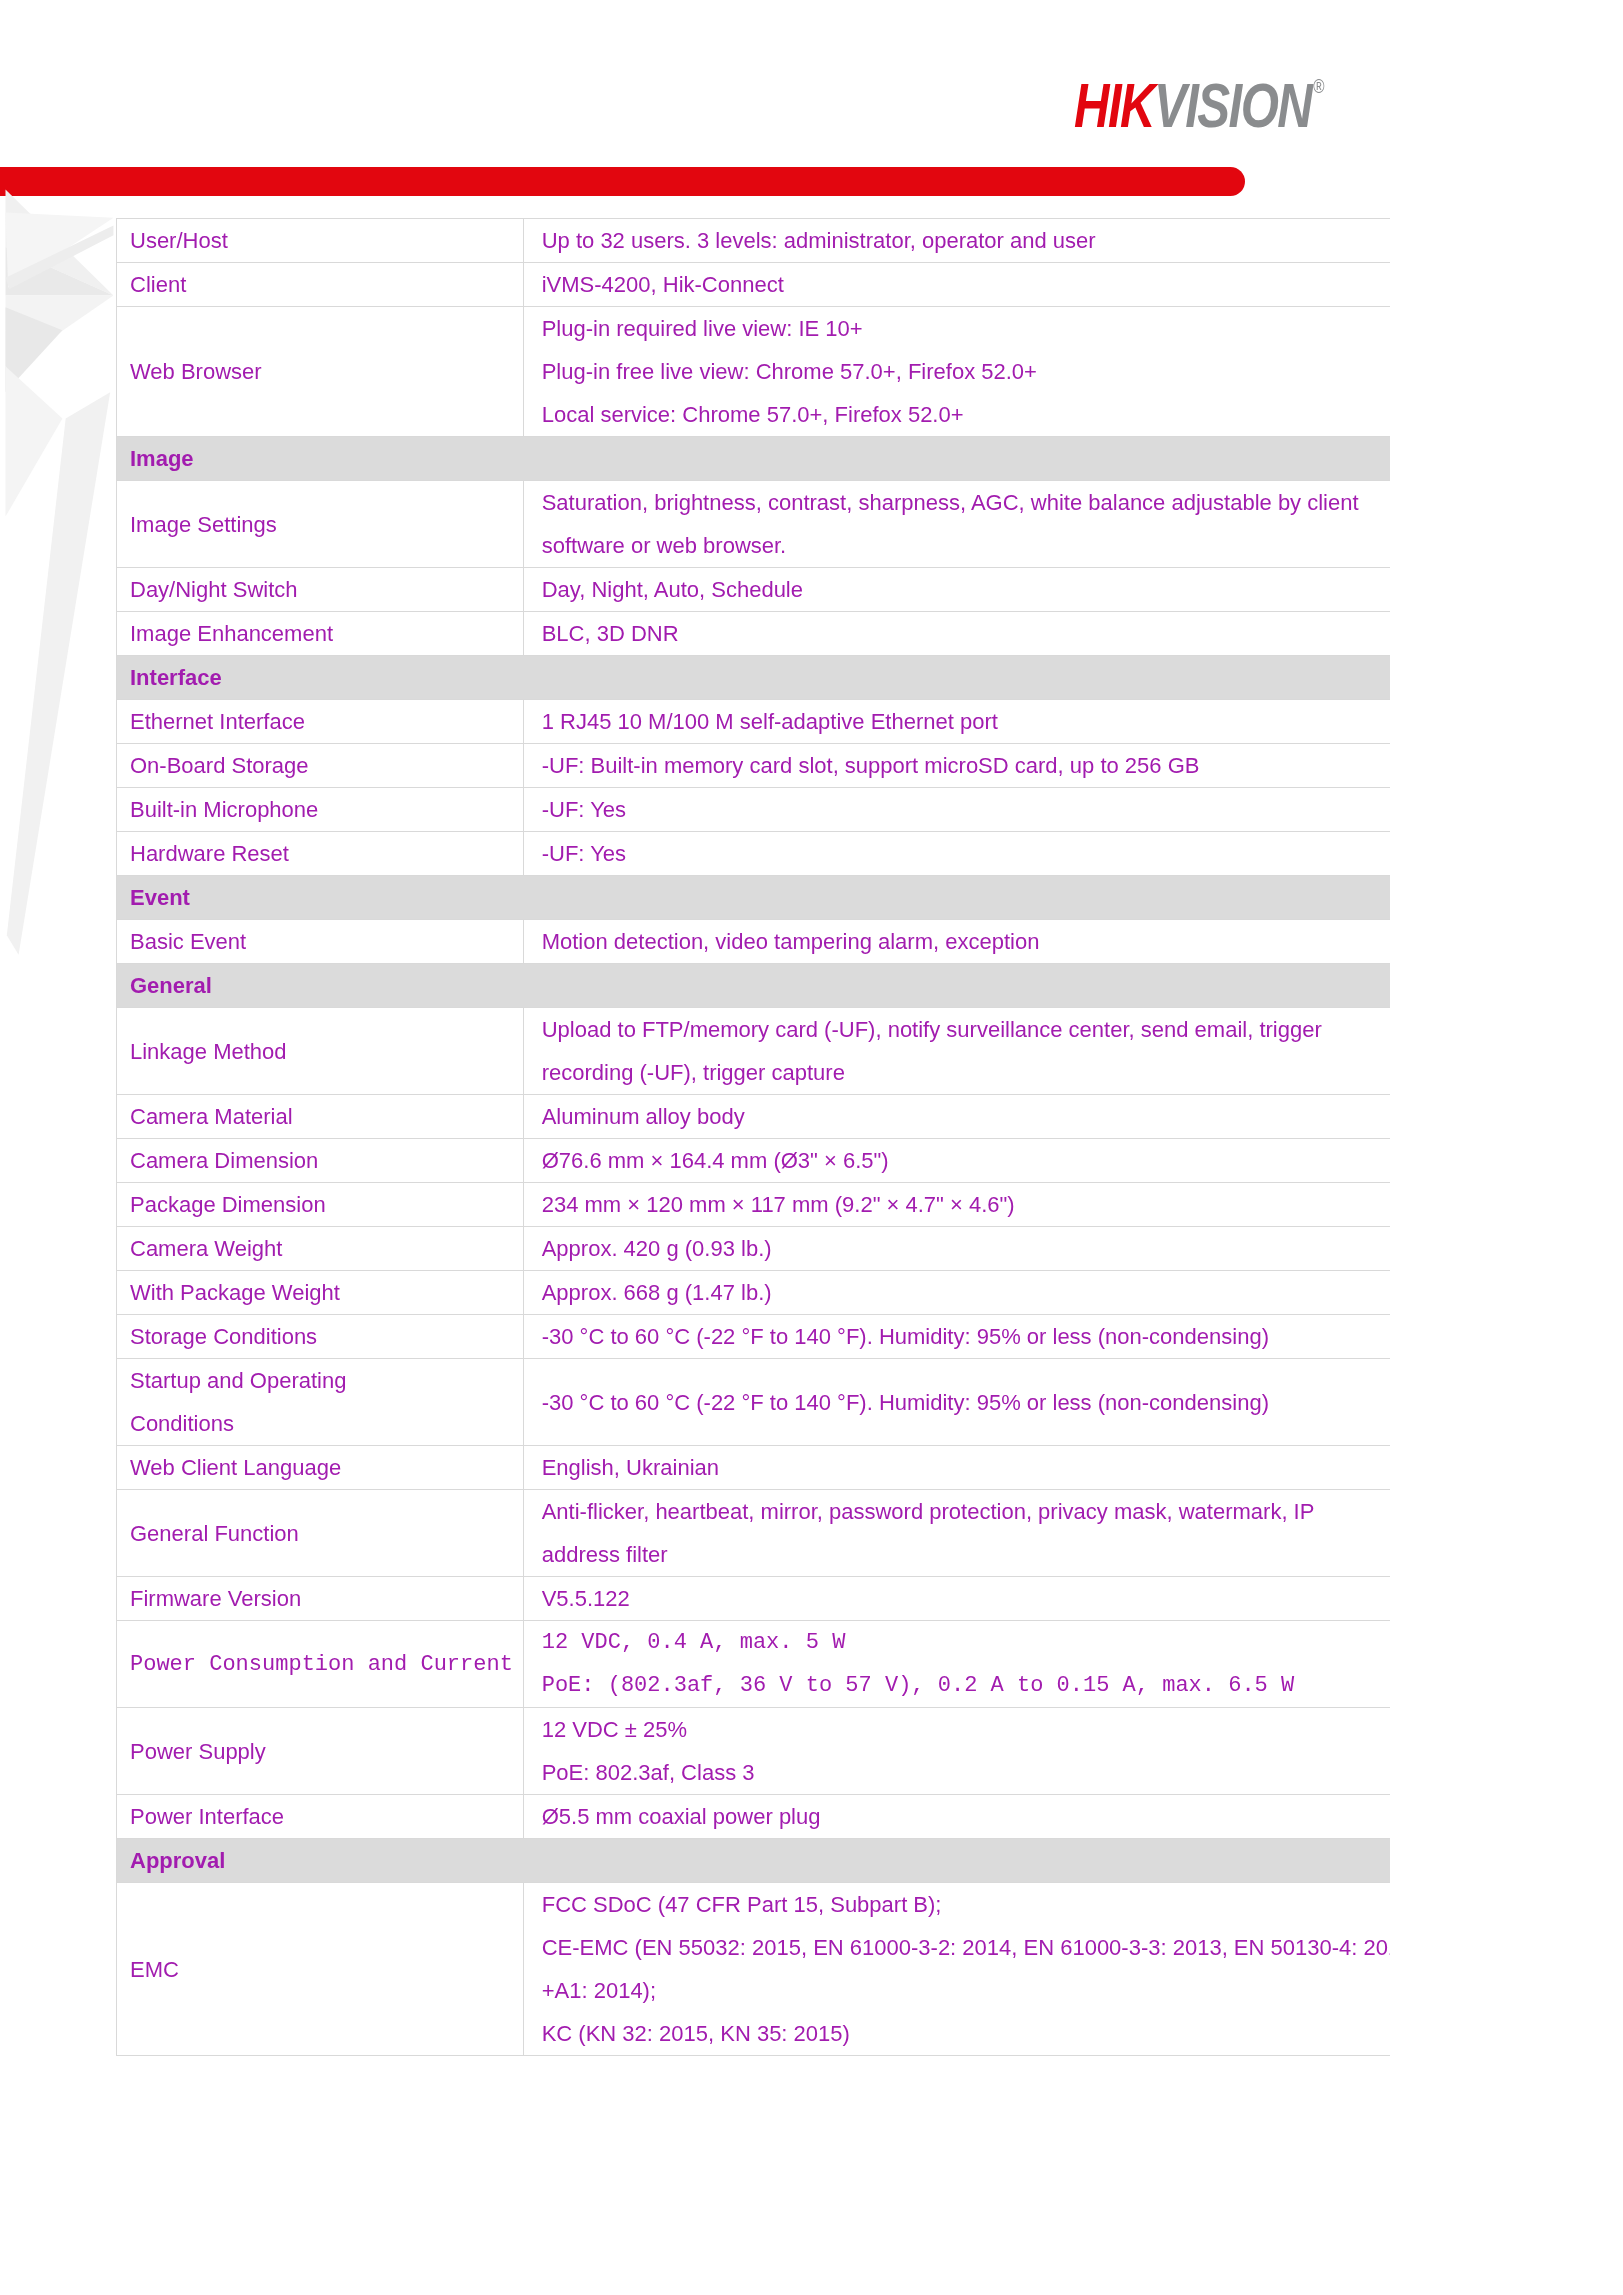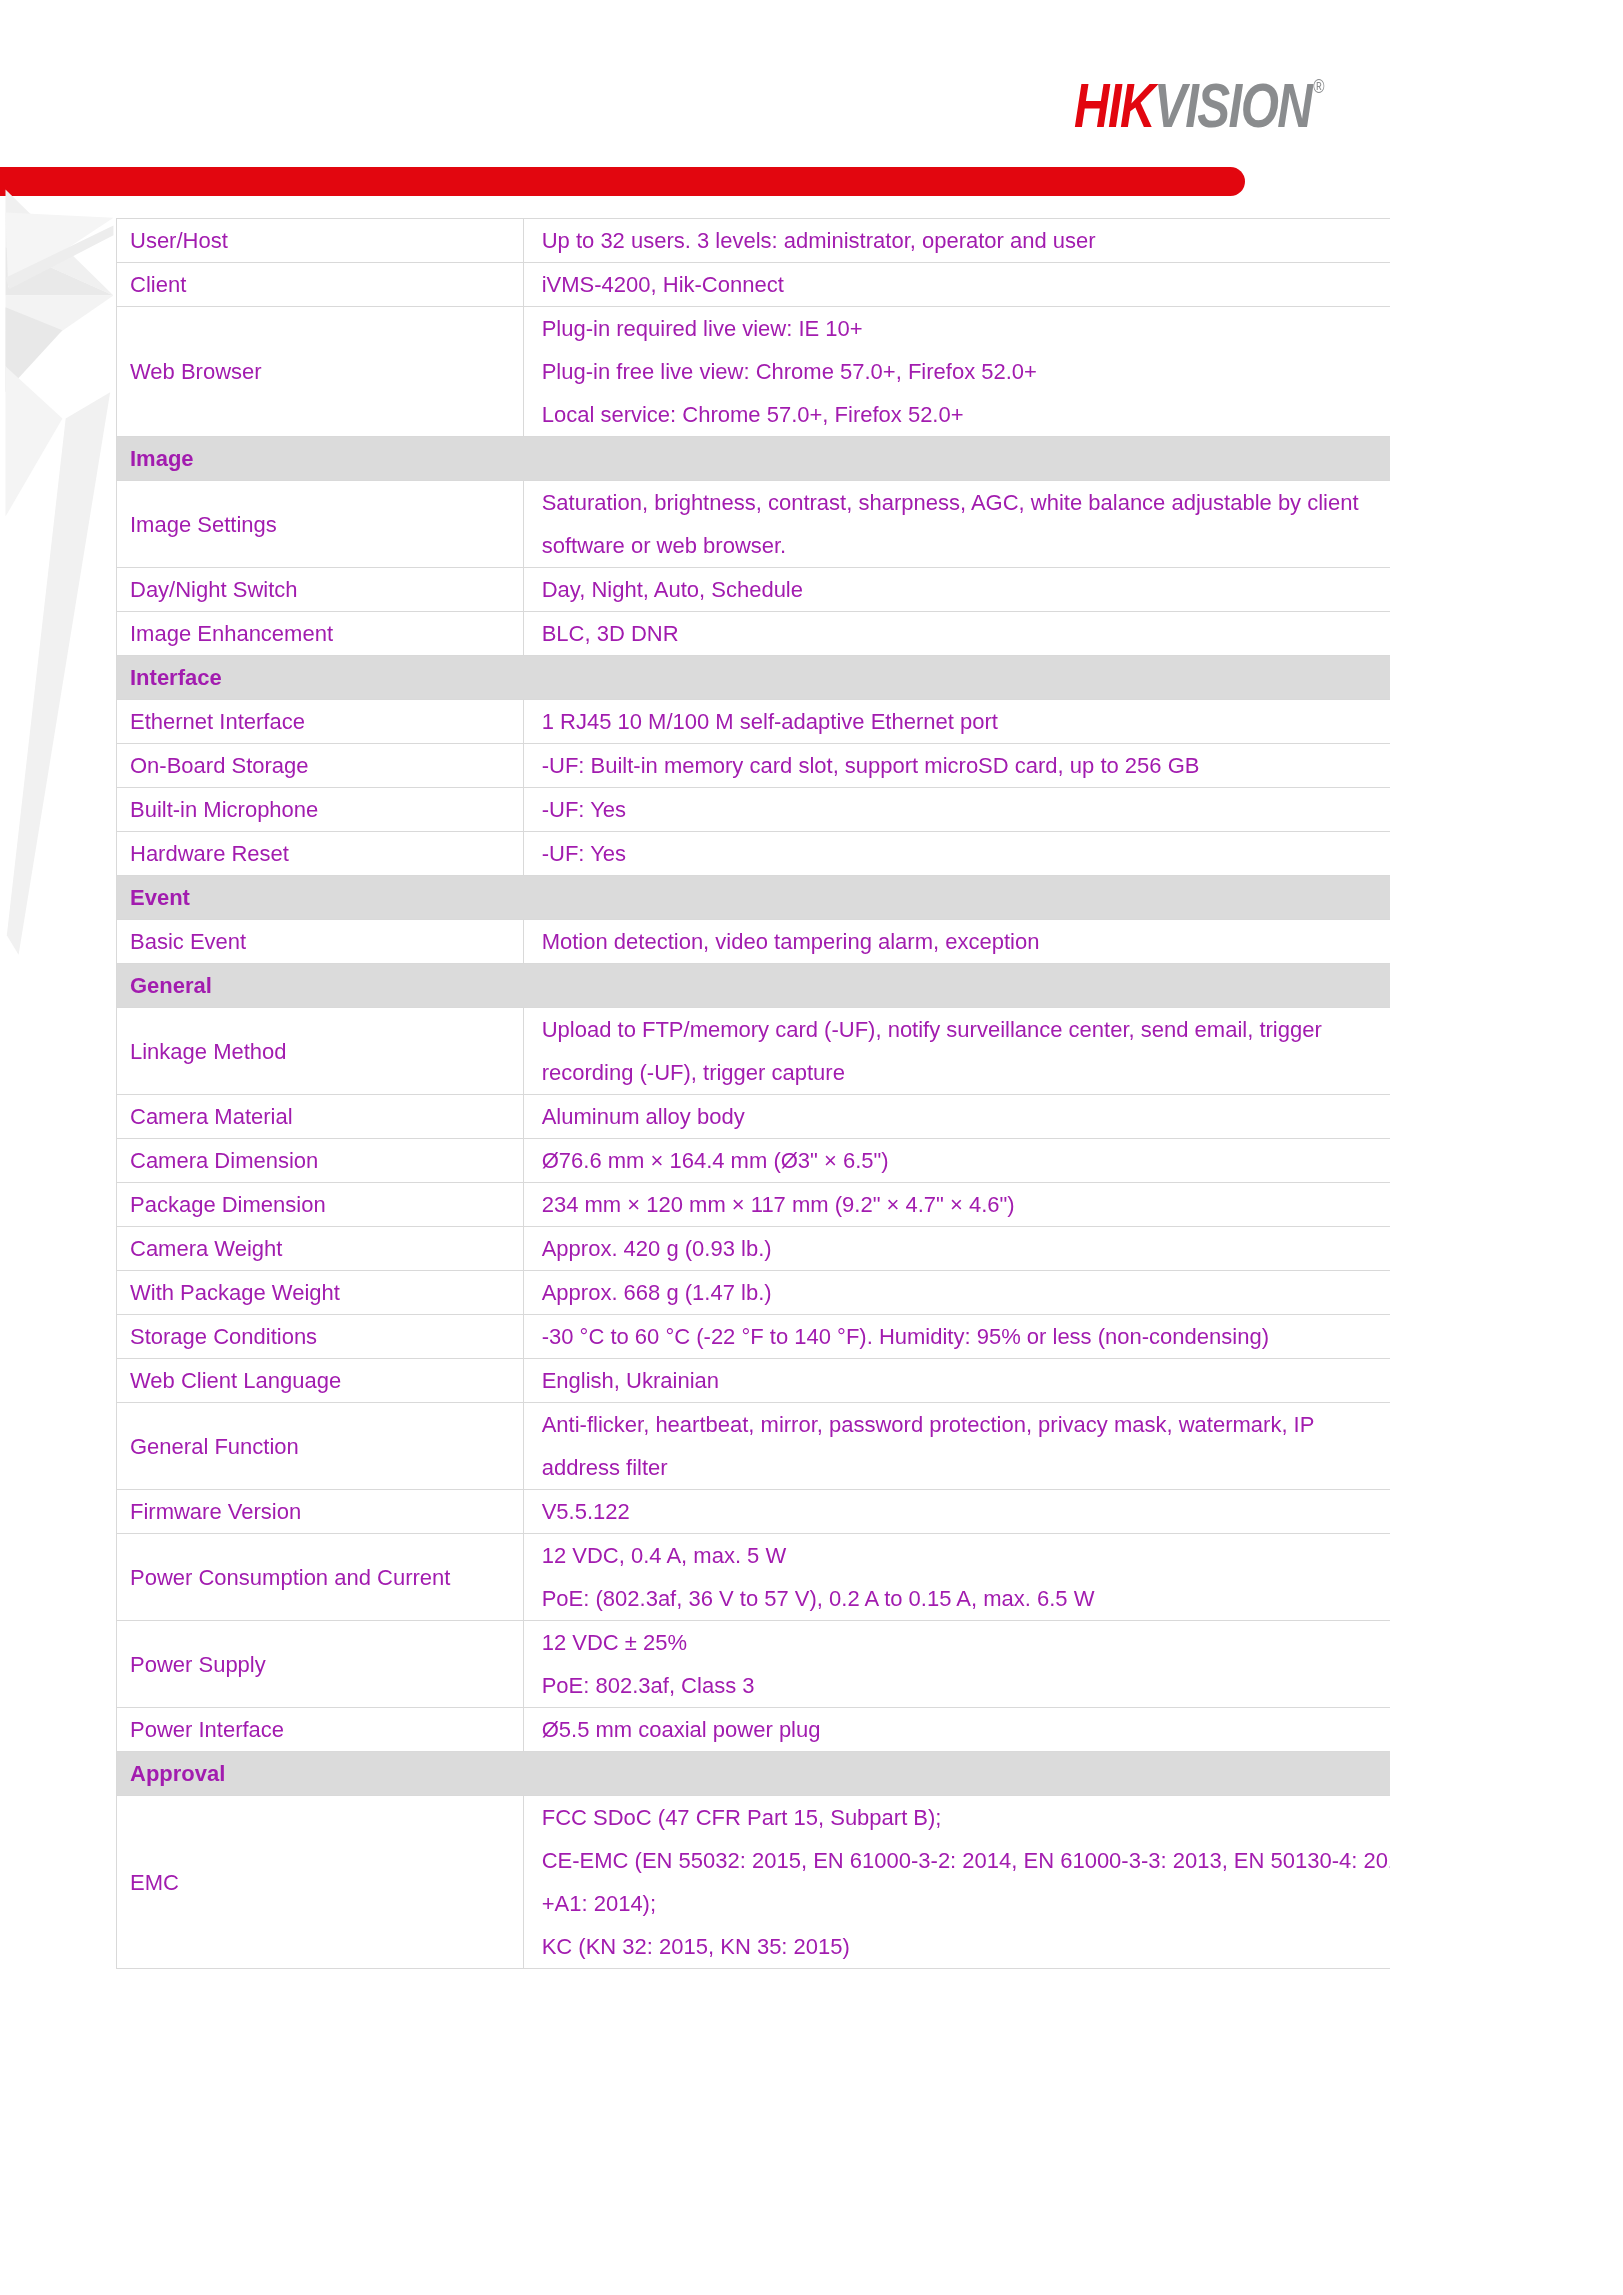--- a/index.html
+++ b/index.html
@@ -201,34 +201,39 @@
           <td class="value">Approx. 420 g (0.93 lb.)</td>
         </tr>
         <tr style="height: 43px;">
           <td class="label">With Package Weight</td>
           <td class="value">Approx. 668 g (1.47 lb.)</td>
         </tr>
         <tr style="height: 43px;">
           <td class="label">Storage Conditions</td>
           <td class="value">-30 °C to 60 °C (-22 °F to 140 °F). Humidity: 95% or less (non-condensing)</td>
         </tr>
+        <tr style="height: 86px;">
+          <td class="label">Startup and Operating
+Conditions</td>
+          <td class="value">-30 °C to 60 °C (-22 °F to 140 °F). Humidity: 95% or less (non-condensing)</td>
+        </tr>
         <tr style="height: 43px;">
           <td class="label">Web Client Language</td>
           <td class="value">English, Ukrainian</td>
         </tr>
         <tr style="height: 86px;">
           <td class="label">General Function</td>
           <td class="value">Anti-flicker, heartbeat, mirror, password protection, privacy mask, watermark, IP
 address filter</td>
         </tr>
         <tr style="height: 43px;">
           <td class="label">Firmware Version</td>
           <td class="value">V5.5.122</td>
         </tr>
-        <tr style="height: 86px;">
+        <tr style="height: 86px; font-family: Liberation Mono, monospace;">
           <td class="label">Power Consumption and Current</td>
           <td class="value">12 VDC, 0.4 A, max. 5 W
 PoE: (802.3af, 36 V to 57 V), 0.2 A to 0.15 A, max. 6.5 W</td>
         </tr>
         <tr style="height: 86px;">
           <td class="label">Power Supply</td>
           <td class="value">12 VDC ± 25%
 PoE: 802.3af, Class 3</td>
         </tr>
         <tr style="height: 43px;">

